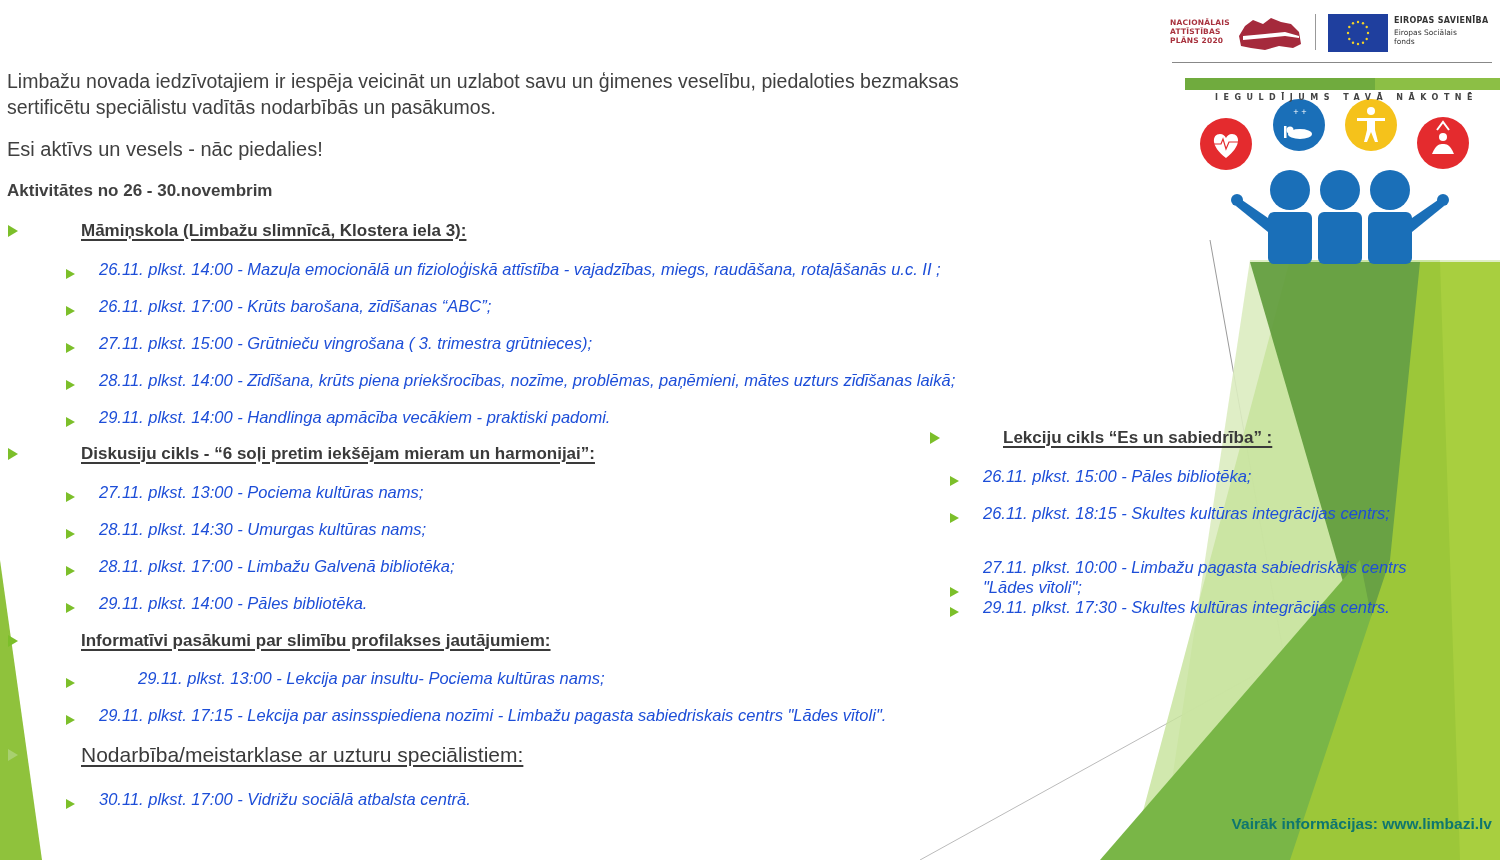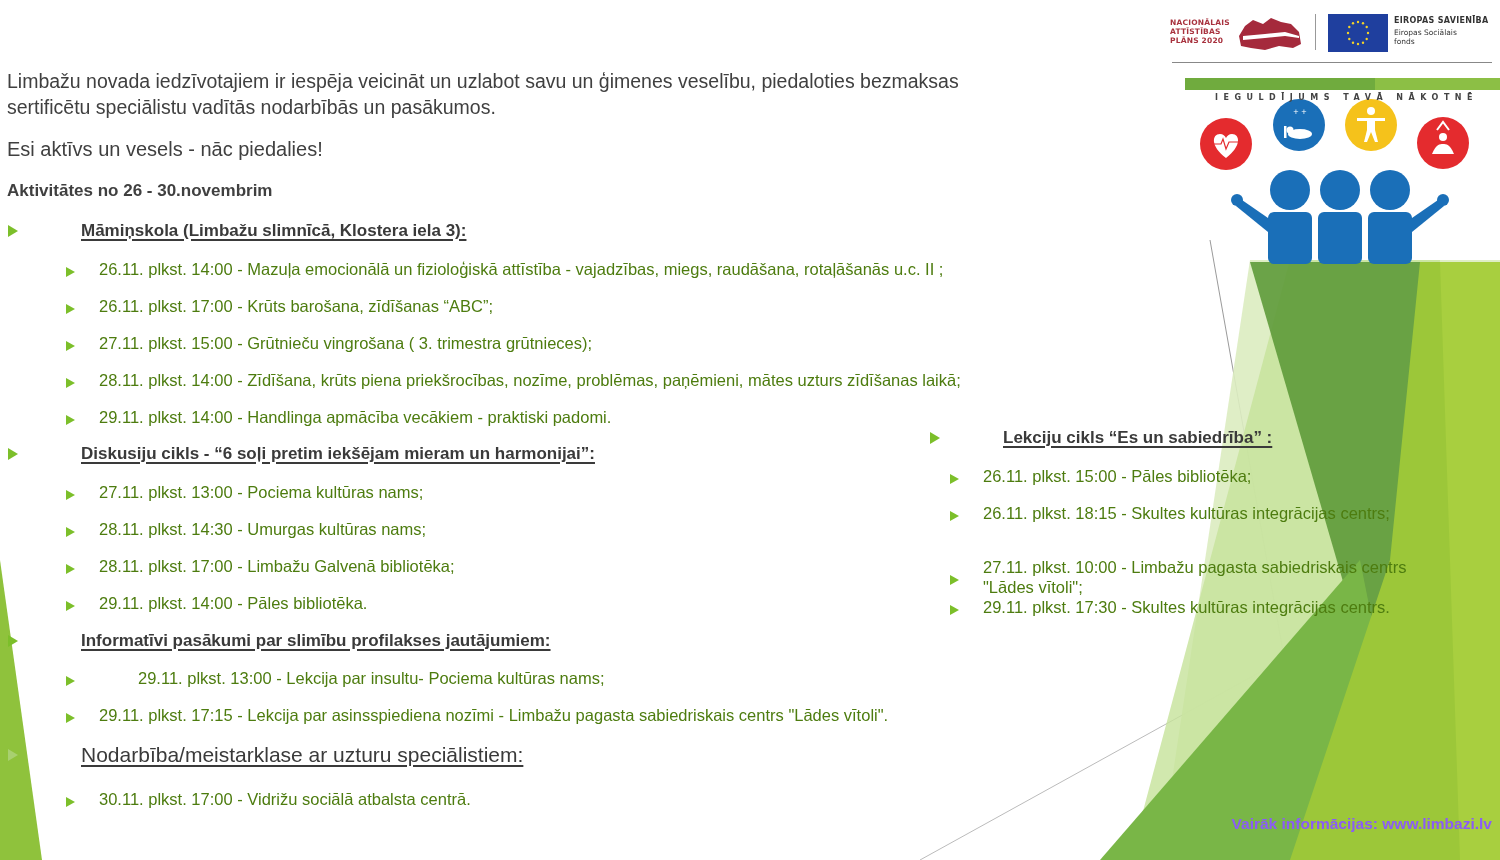--- a/index.html
+++ b/index.html
@@ -16,37 +16,37 @@
 
   .intro { position: absolute; left: 7px; top: 68px; width: 1000px; font-size: 19.5px; line-height: 26px; color: #404040; font-family: "Liberation Sans", sans-serif; }
   .slogan { position: absolute; left: 7px; top: 138px; font-size: 20px; color: #404040; font-family: "Liberation Sans", sans-serif; }
   .period { position: absolute; left: 7px; top: 181px; font-size: 17px; font-weight: bold; color: #404040; font-family: "Liberation Sans", sans-serif; }
 
   .sec-head { position: absolute; display: flex; align-items: center; font-weight: bold; font-size: 17px; color: #3a3a3a; white-space: nowrap; font-family: "Liberation Sans", sans-serif; }
   .sec-head .lbl { text-decoration: underline; text-decoration-thickness: 2px; text-underline-offset: 3px; margin-left: 32px; }
   .sec-head.big { font-size: 21px; font-weight: normal; }
   .sec-head.big .lbl { font-weight: normal; }
 
-  .item { position: absolute; display: flex; align-items: center; font-size: 16.5px; color: #4d7c0f; white-space: nowrap; line-height: 20px; font-family: "Liberation Sans", sans-serif; }
+  .item { position: absolute; display: flex; align-items: flex-end; font-size: 16.5px; color: #1d4ed8; white-space: nowrap; line-height: 20px; font-family: "Liberation Sans", sans-serif; font-style: italic; }
   .item .txt { white-space: pre-line; }
 
   .tri { display: inline-block; width: 0; height: 0; border-top: 6px solid transparent; border-bottom: 6px solid transparent; border-left: 10px solid #7cbf2a; flex: 0 0 auto; }
   .tri.sm { border-top-width: 5px; border-bottom-width: 5px; border-left-width: 9px; margin-top: 5px; }
 
   .logos { position: absolute; left: 1165px; top: 10px; width: 335px; height: 70px; z-index: 2; }
   .nap { position: absolute; left: 5px; top: 8px; font-size: 7.5px; line-height: 9px; font-weight: bold; color: #a8323e; letter-spacing: 0.2px; }
   .lv-map { position: absolute; left: 70px; top: 4px; }
   .divider-v { position: absolute; left: 150px; top: 4px; width: 1px; height: 36px; background: #999; }
   .eu-flag { position: absolute; left: 163px; top: 4px; width: 60px; height: 38px; background: #1f3f9e; }
   .eu-text { position: absolute; left: 229px; top: 6px; font-size: 7.5px; line-height: 9px; color: #333; }
   .eu-text b { font-size: 8px; letter-spacing: 0.3px; }
   .hline { position: absolute; left: 7px; top: 52px; width: 320px; height: 1px; background: #888; }
   .tagline { position: absolute; left: 50px; top: 56px; font-size: 8px; letter-spacing: 5.5px; font-weight: bold; color: #444; white-space: nowrap; margin-top: 27px; }
 
-  .footer { position: absolute; right: 8px; top: 815px; font-size: 15.5px; font-weight: bold; color: #8b5cf6; z-index: 3; font-family: "Liberation Sans", sans-serif; text-align: center; }
+  .footer { position: absolute; right: 8px; top: 815px; font-size: 15.5px; font-weight: bold; color: #0f766e; z-index: 3; font-family: "Liberation Sans", sans-serif; text-align: center; }
 
   .content { position: absolute; inset: 0; z-index: 2; }
 </style>
 </head>
 <body>
 
 <svg class="bg-shapes" viewBox="0 0 1500 860" width="1500" height="860">
 
   <polygon points="0,560 0,860 42,860" fill="#8fc23c"></polygon>
 

